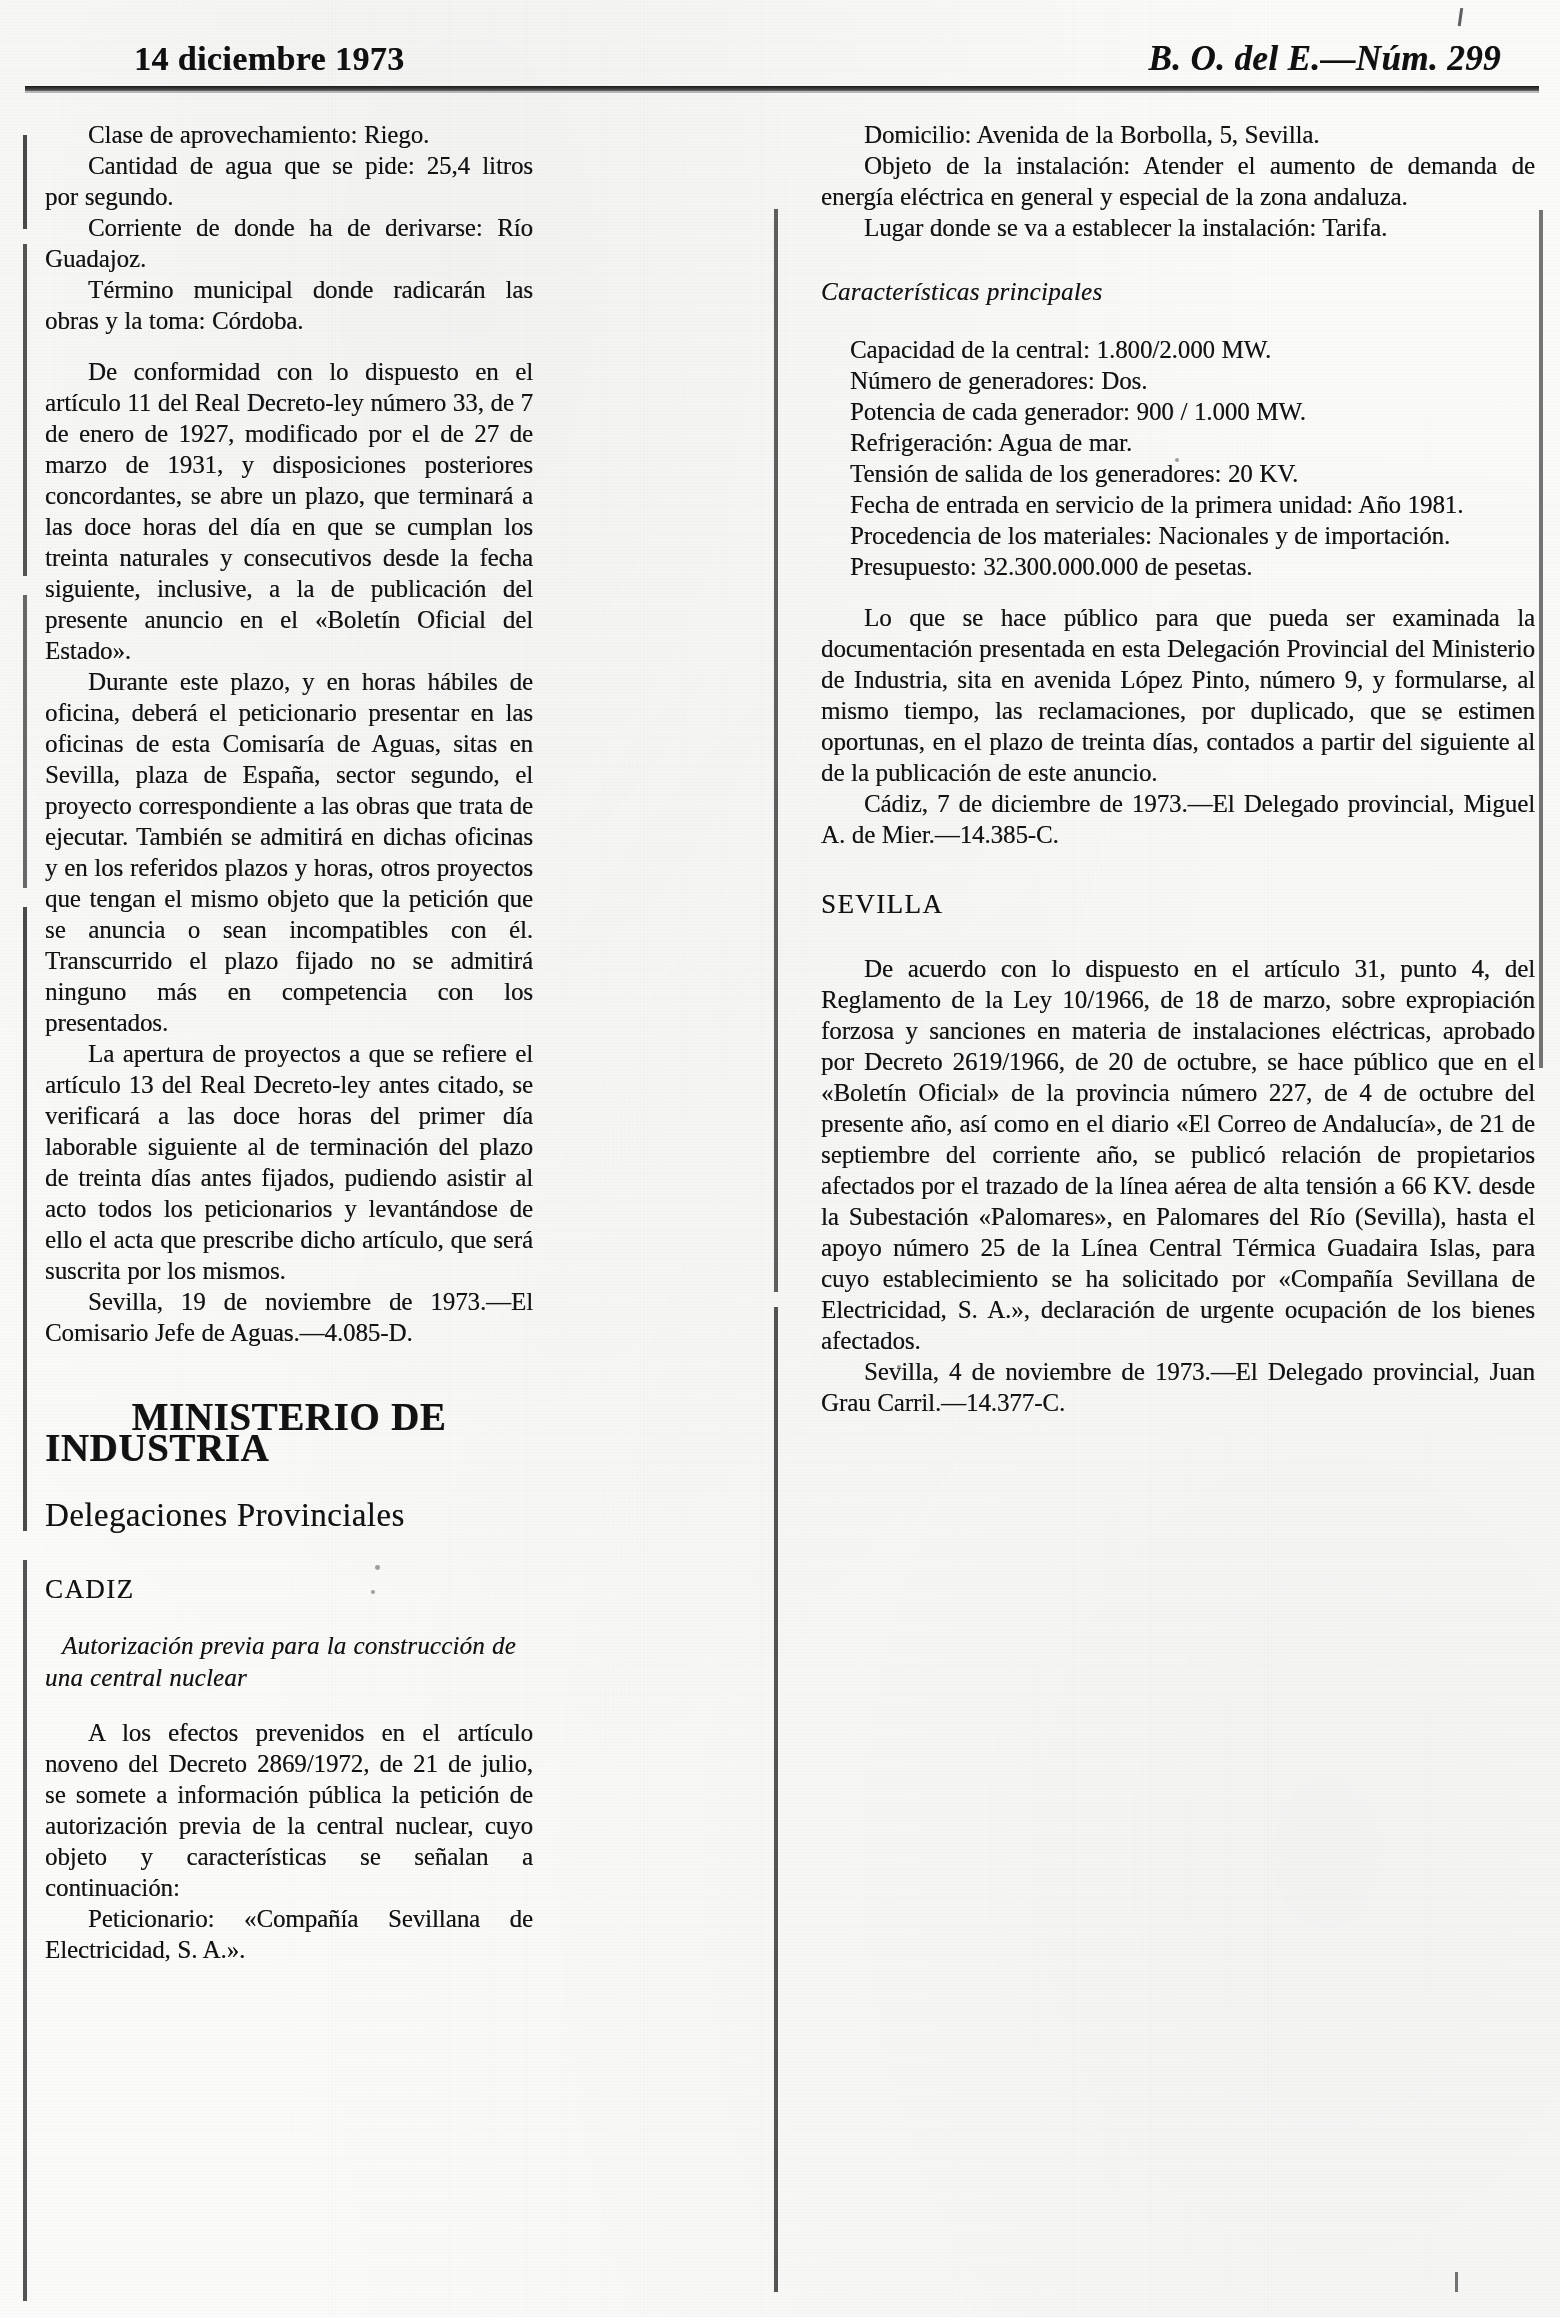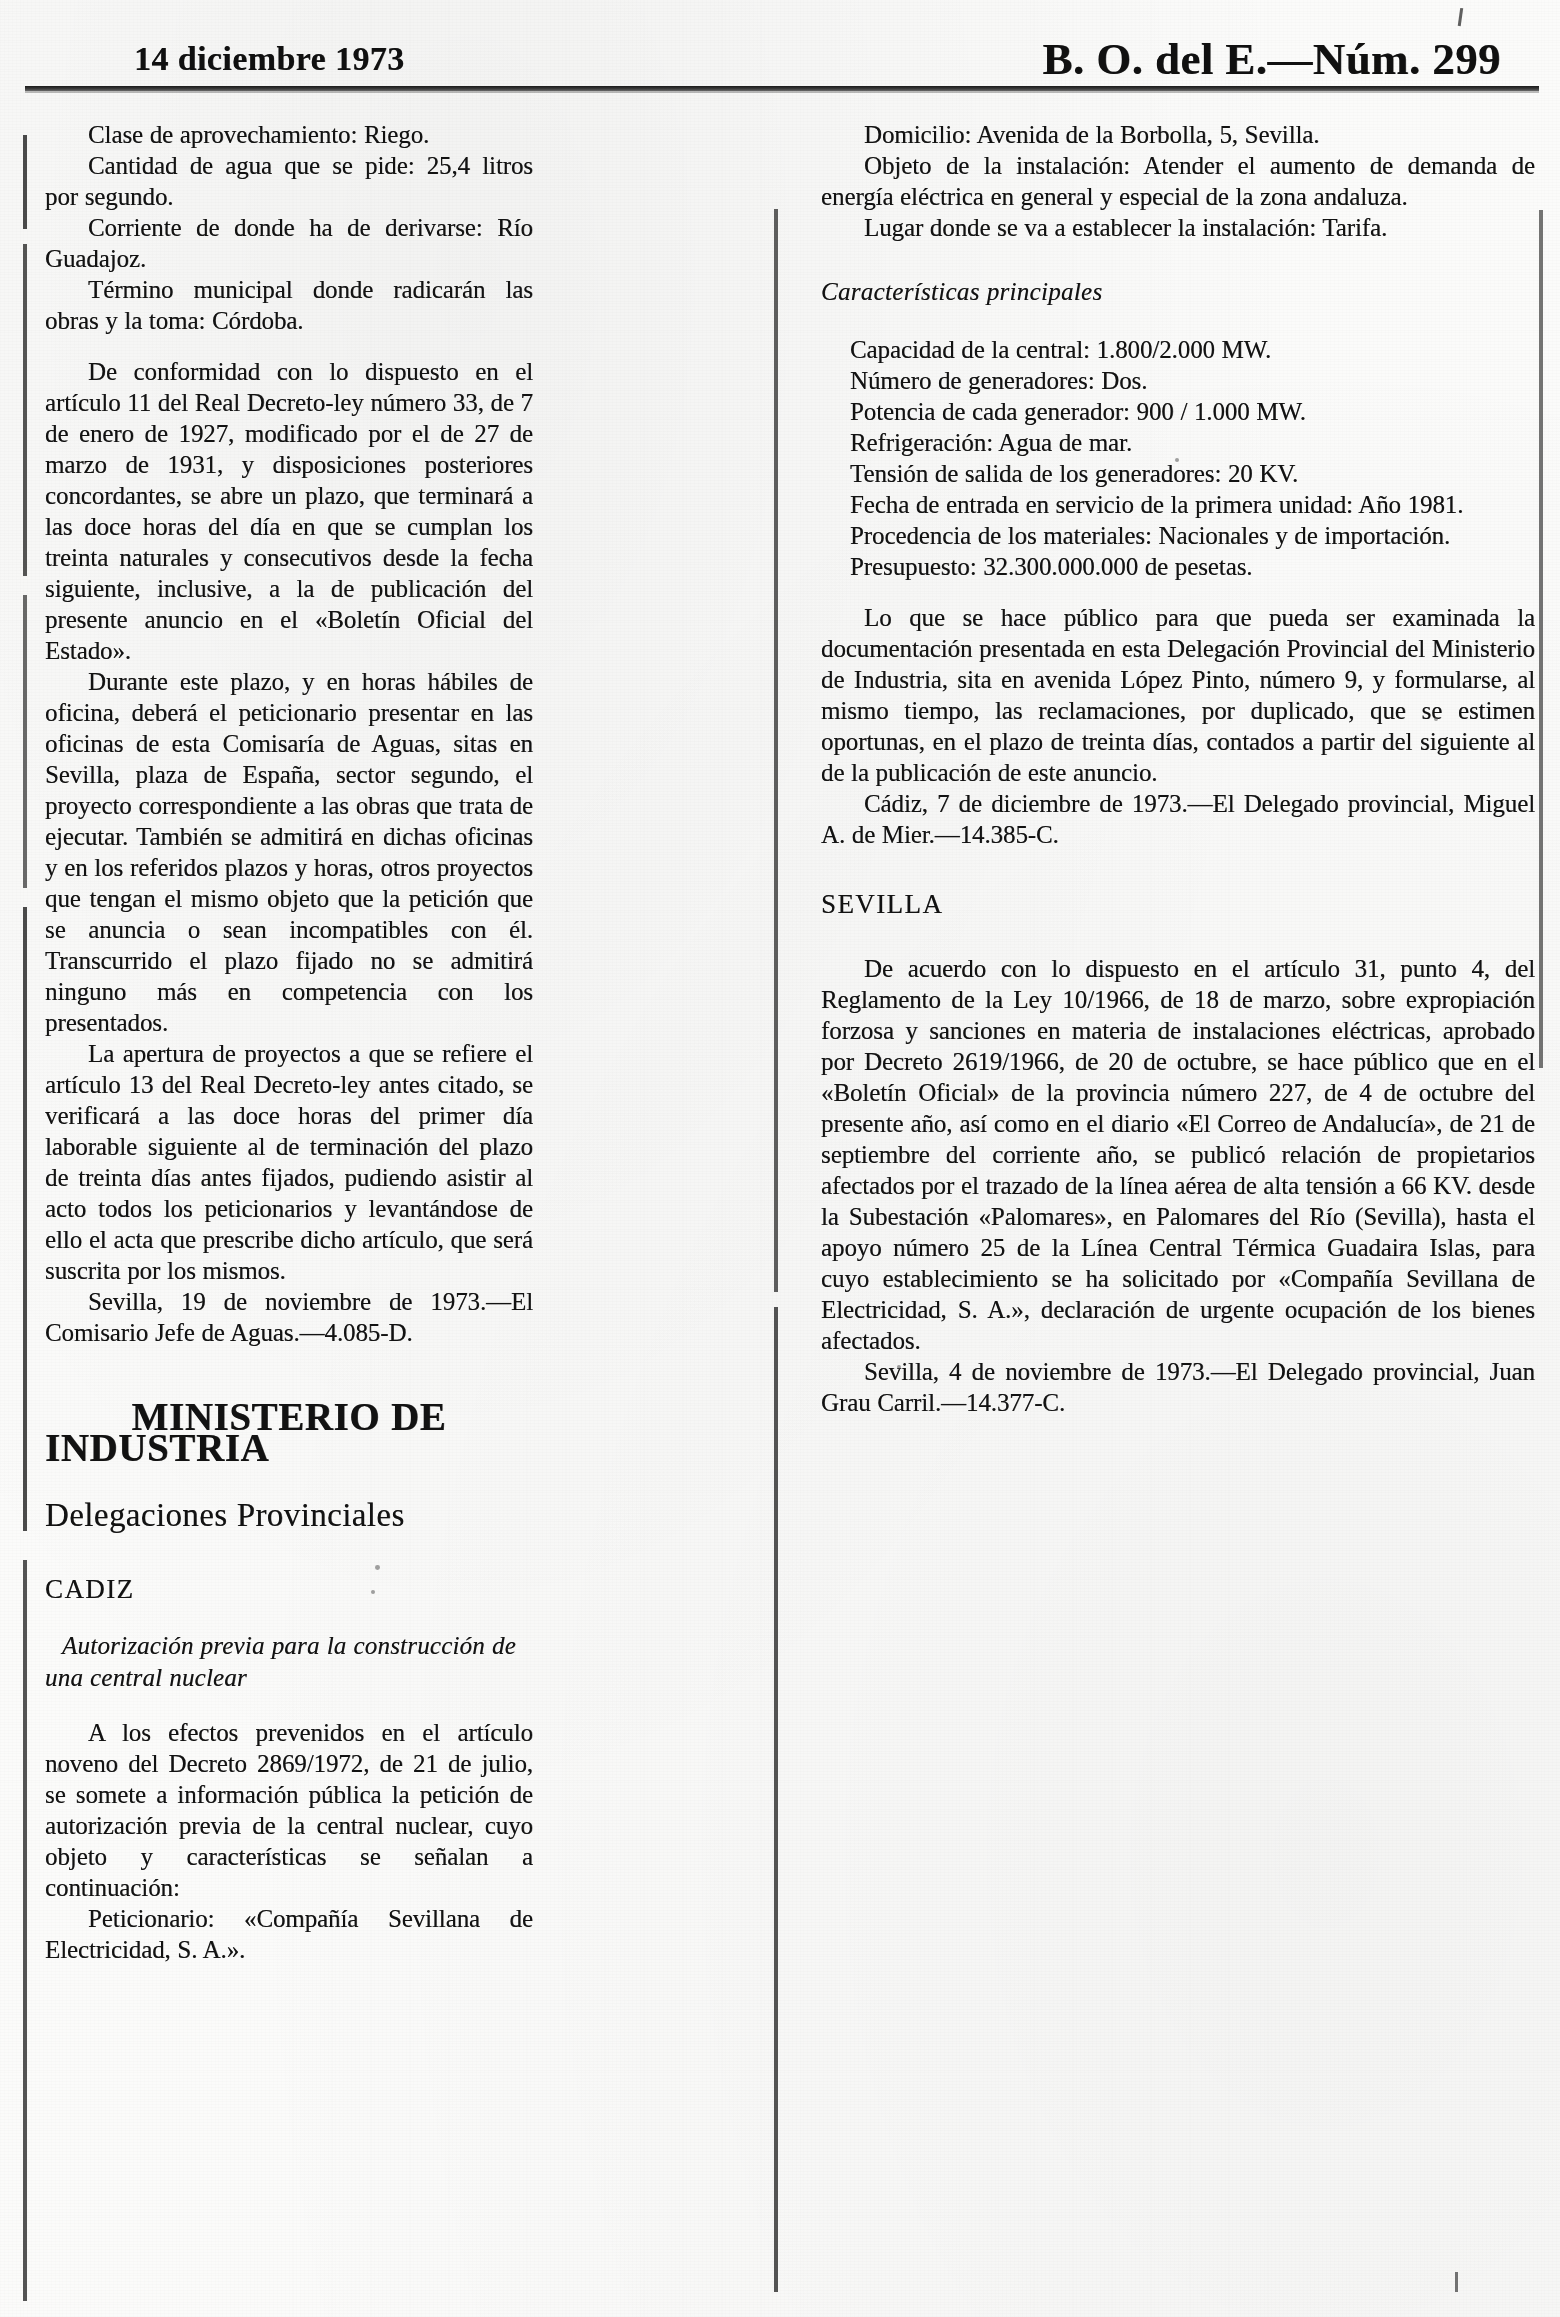--- a/index.html
+++ b/index.html
@@ -51,21 +51,21 @@
   }
   .masthead-left, .masthead-right {
     font-family: "Liberation Serif", "DejaVu Serif", serif;
     font-weight: bold;
     font-size: 34px;
     letter-spacing: 0.4px;
     color: #101010;
     white-space: nowrap;
     text-shadow: 0.4px 0 0 rgba(0,0,0,.55);
   }
-  .masthead-right { font-size: 45px; }
+  .masthead-right { font-size: 35px; font-style: italic; }
 
   .rule-top {
     position: absolute;
     left: 25px;
     right: 21.5px;
     top: 86px;
     height: 4.9px;
     background: linear-gradient(180deg,#1a1a1a 0%, #3a3a3a 55%, #6a6a6a 100%);
   }
   .rule-top::after{

